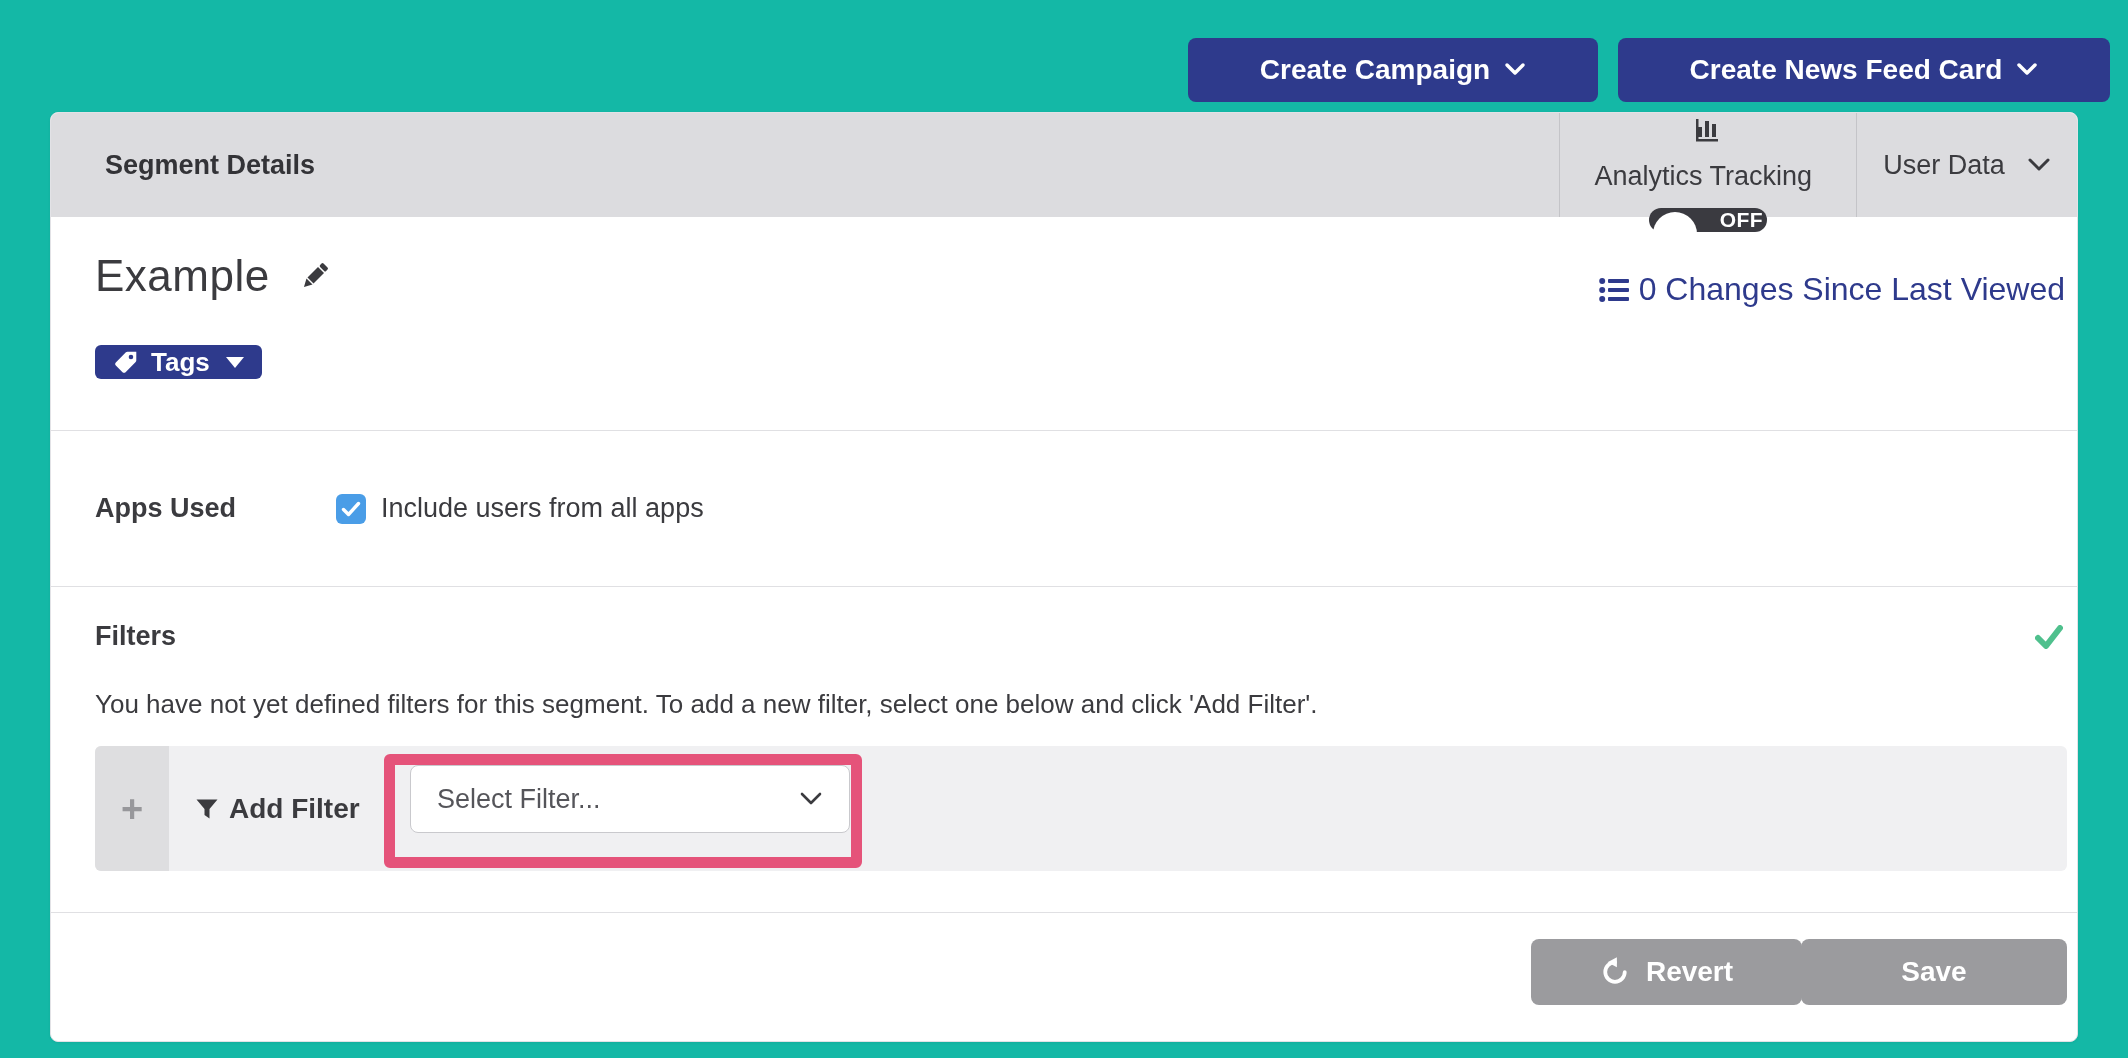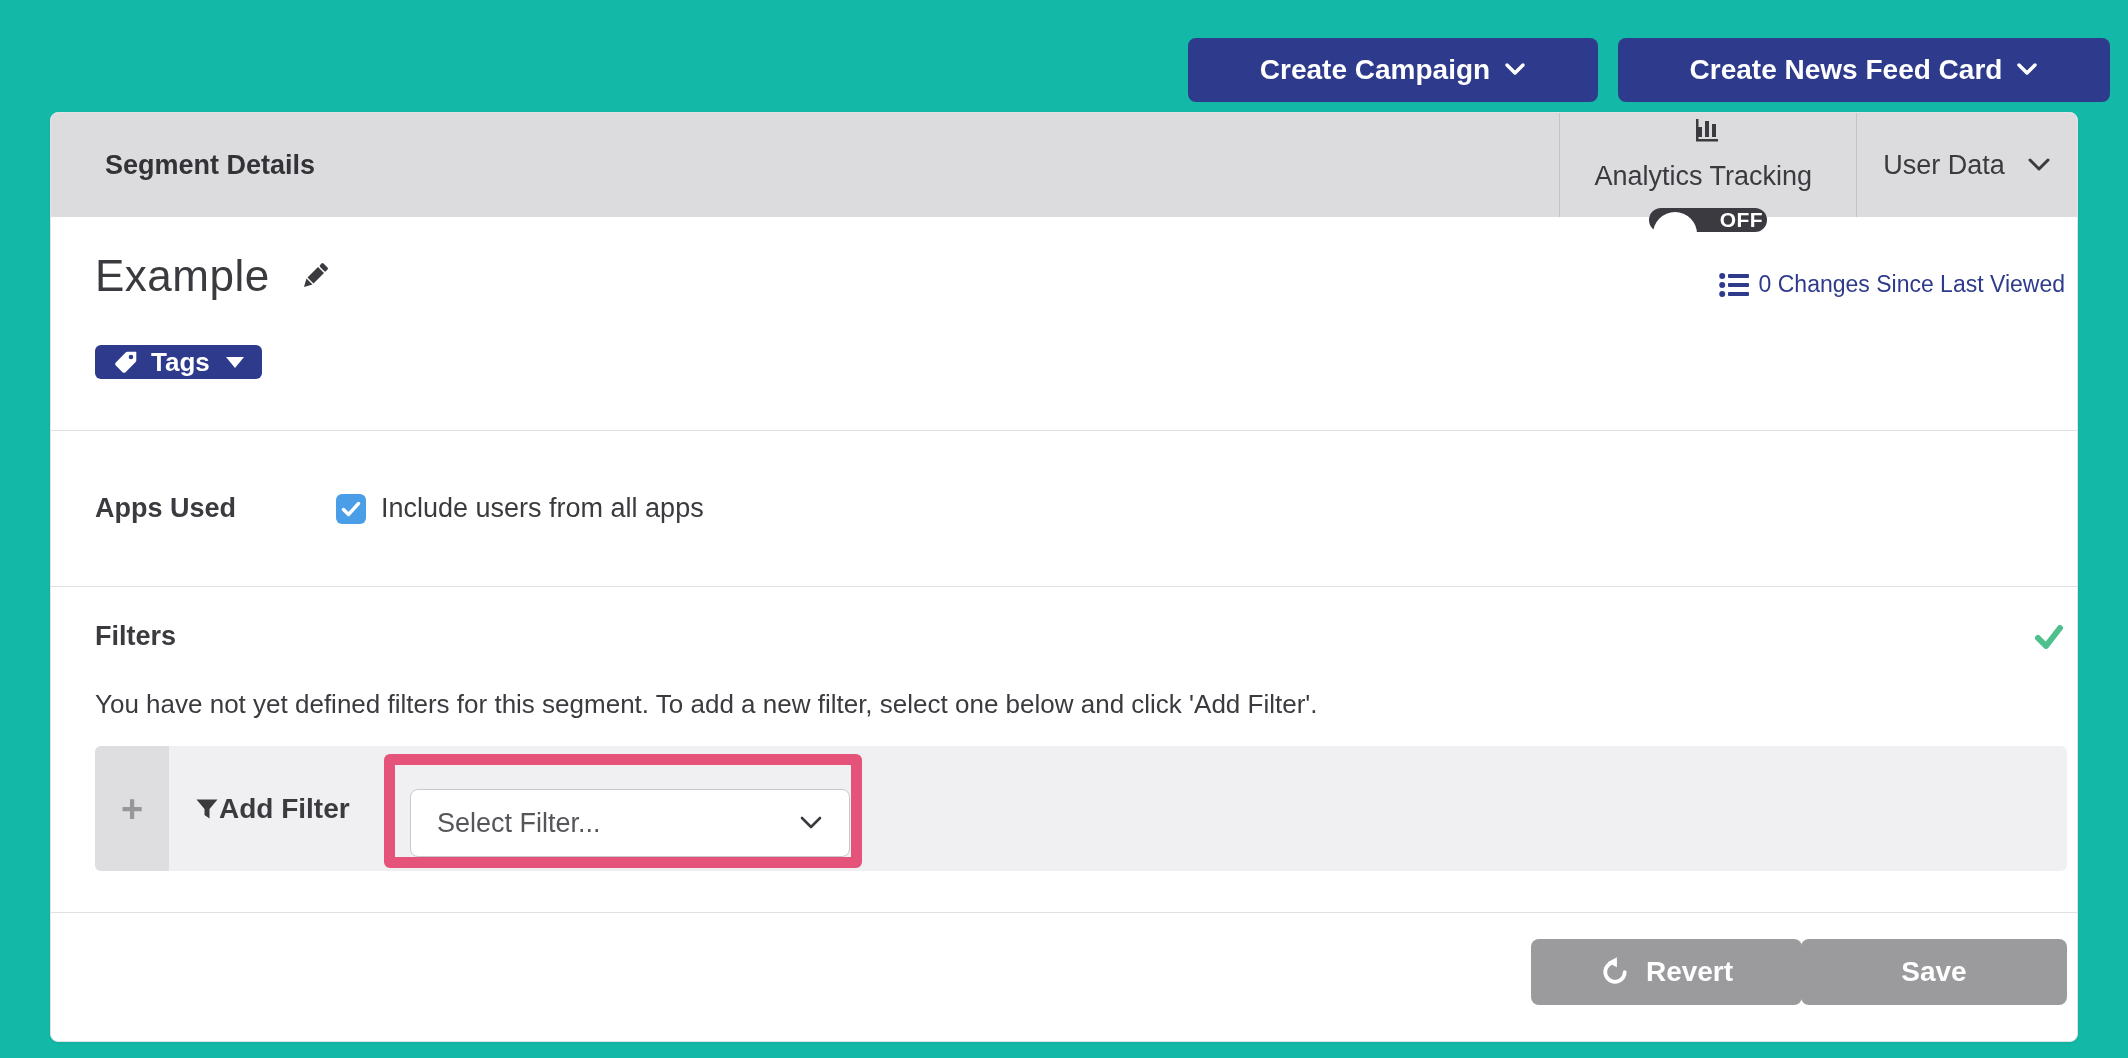--- a/index.html
+++ b/index.html
@@ -44,21 +44,21 @@
     display:flex;align-items:center;justify-content:flex-end;cursor:pointer;}
   .toggle .knob{position:absolute;left:4px;top:4px;width:44px;height:44px;border-radius:50%;background:#fff;}
   .toggle .state{color:#fff;font-size:21px;font-weight:bold;margin-right:4px;letter-spacing:.5px;}
 
   
   .sec{position:relative;border-bottom:1px solid var(--divider);}
   .sec-example{height:214px;}
   .title-line{position:absolute;left:44px;top:34px;display:flex;align-items:center;gap:28px;}
   .title-line h2{font-size:44px;font-weight:normal;color:#3b3b3f;letter-spacing:.5px;}
   .changes-link{position:absolute;right:12px;top:54px;display:flex;align-items:center;gap:10px;
-    color:var(--primary);font-size:23px;text-decoration:none;cursor:pointer;}
+    color:var(--primary);font-size:32px;text-decoration:none;cursor:pointer;}
   .tags-btn{position:absolute;left:44px;top:128px;height:34px;display:flex;align-items:center;gap:12px;
     background:var(--primary);color:#fff;border:none;border-radius:6px;padding:0 18px;
     font-family:inherit;font-size:26px;font-weight:bold;cursor:pointer;}
   .caret-down{width:0;height:0;border-left:9px solid transparent;border-right:9px solid transparent;
     border-top:11px solid #fff;margin-left:4px;}
 
   
   .sec-apps{height:156px;display:flex;align-items:center;padding-left:44px;}
   .sec-apps .label{font-size:27px;font-weight:bold;width:241px;}
   .checkbox{width:30px;height:30px;border-radius:6px;background:var(--checkbox);
@@ -69,25 +69,25 @@
   .sec-filters{height:326px;}
   .sec-filters h3{position:absolute;left:44px;top:34px;font-size:27px;font-weight:bold;}
   .filters-status{position:absolute;right:14px;top:38px;display:flex;align-items:center;gap:12px;
     color:var(--success);font-size:27px;}
   .filters-msg{position:absolute;left:44px;top:102px;font-size:26px;color:#3b3b3f;}
   .filter-row{position:absolute;left:44px;right:10px;top:159px;height:125px;
     background:#f0f0f2;border-radius:6px;}
   .plus-cell{position:absolute;left:0;top:0;bottom:0;width:74px;background:#dedee0;
     border-radius:6px 0 0 6px;display:flex;align-items:center;justify-content:center;cursor:pointer;}
   .plus-cell span{font-size:38px;font-weight:bold;color:#97979b;line-height:1;}
-  .add-filter{position:absolute;left:100px;top:0;bottom:0;display:flex;align-items:center;
+  .add-filter{position:absolute;left:100px;top:0;bottom:0;display:flex;align-items:center;gap:10px;
     font-size:28px;font-weight:bold;}
   .highlight-box{position:absolute;left:289px;top:8px;width:478px;height:114px;
     border:11px solid var(--highlight);border-radius:6px;
-    display:flex;align-items:flex-end;justify-content:center;padding-left:14px;}
+    display:flex;align-items:flex-start;justify-content:center;padding-left:14px;}
   .select{width:440px;height:68px;background:#fff;border:1px solid #c9c9cd;border-radius:8px;
     display:flex;align-items:center;padding:0 26px;cursor:pointer;}
   .select .ph{font-size:27px;color:#55555a;}
   .select .chev{margin-left:auto;}
 
   
   .card-footer{position:relative;height:129px;}
   .btn-gray{position:absolute;top:26px;height:66px;background:var(--disabled);color:#fff;border:none;
     border-radius:8px;font-family:inherit;font-size:28px;font-weight:bold;cursor:pointer;
     display:flex;align-items:center;justify-content:center;gap:16px;}

